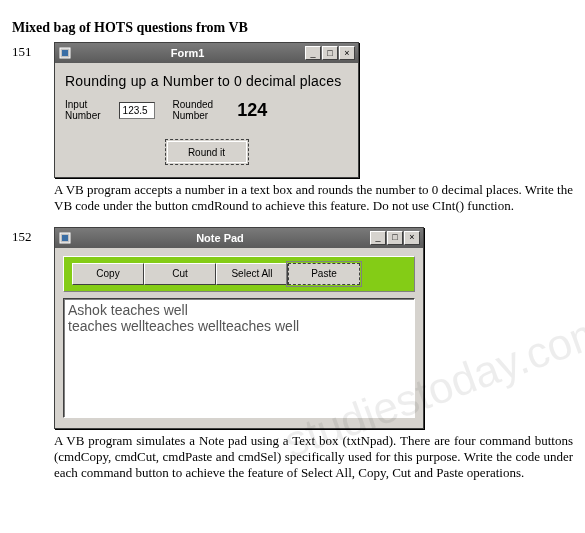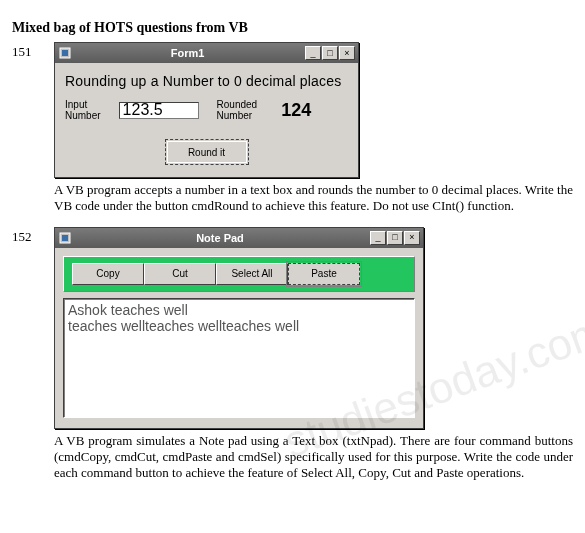--- a/index.html
+++ b/index.html
@@ -72,25 +72,25 @@
     font-size: 14px; letter-spacing: 0.2px;
     margin: 2px 0 10px 0;
     font-family: Arial, sans-serif;
   }
   .row-inputs {
     display: flex; align-items: center; gap: 18px;
     margin-bottom: 18px;
   }
   .lbl { font-size: 10px; line-height: 1.1; white-space: pre-line; }
   .textbox {
-    width: 80px; height: 17px;
+    width: 36px; height: 17px;
     background: #fff;
     border: 1px solid #7a7a7a;
     border-top-color: #404040; border-left-color: #404040;
-    font-size: 16px; padding: 1px 3px;
+    font-size: 10px; padding: 1px 3px;
     font-family: Tahoma, Arial, sans-serif;
   }
   .result {
     font-size: 18px; font-weight: bold;
     font-family: Arial, sans-serif;
     margin-left: 6px;
   }
   .btn {
     background: #d6d3ce;
     border: 1px solid #404040;
@@ -106,21 +106,21 @@
     outline: 1px solid #fff; outline-offset: -3px;
     margin: 0 auto; display: block;
   }
   .round-wrap { text-align: center; }
   .toolbar {
     border: 1px solid #808080;
     border-top-color: #fff; border-left-color: #fff;
     padding: 6px 8px;
     display: flex; gap: 0;
     margin: 8px 8px 6px 8px;
-    background: #22c55e;
+    background: #84cc16;
   }
   .toolbar .btn { width: 72px; height: 22px; }
   .btn-paste {
     border: 1px dashed #404040;
     outline: 1px solid #808080; outline-offset: 1px;
   }
   .textarea-frame {
     margin: 0 8px 10px 8px;
     background: #fff;
     border: 1px solid #404040;

